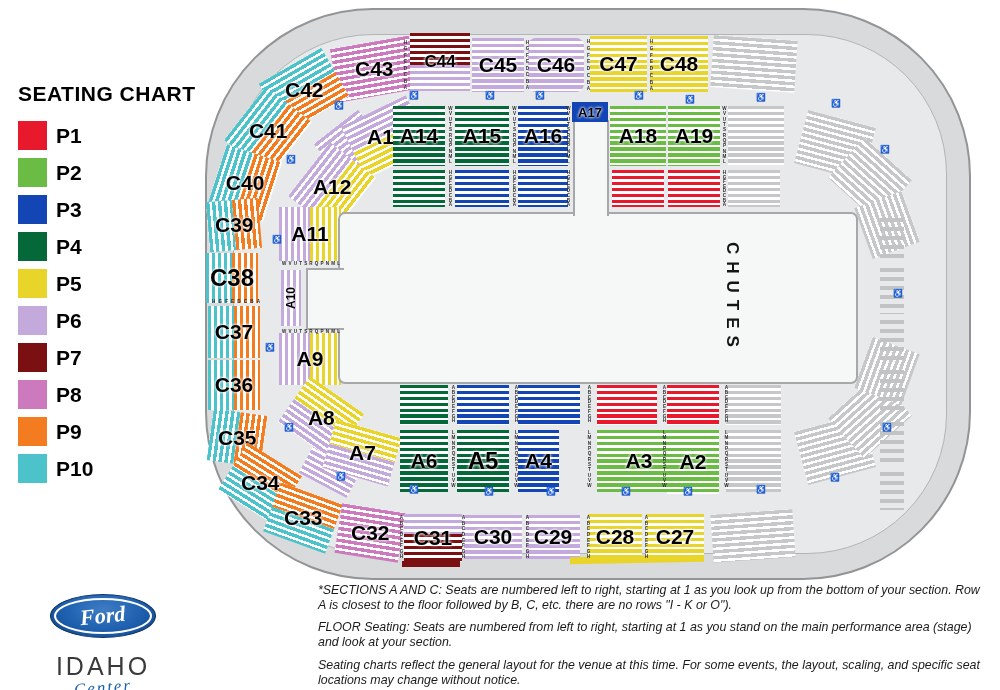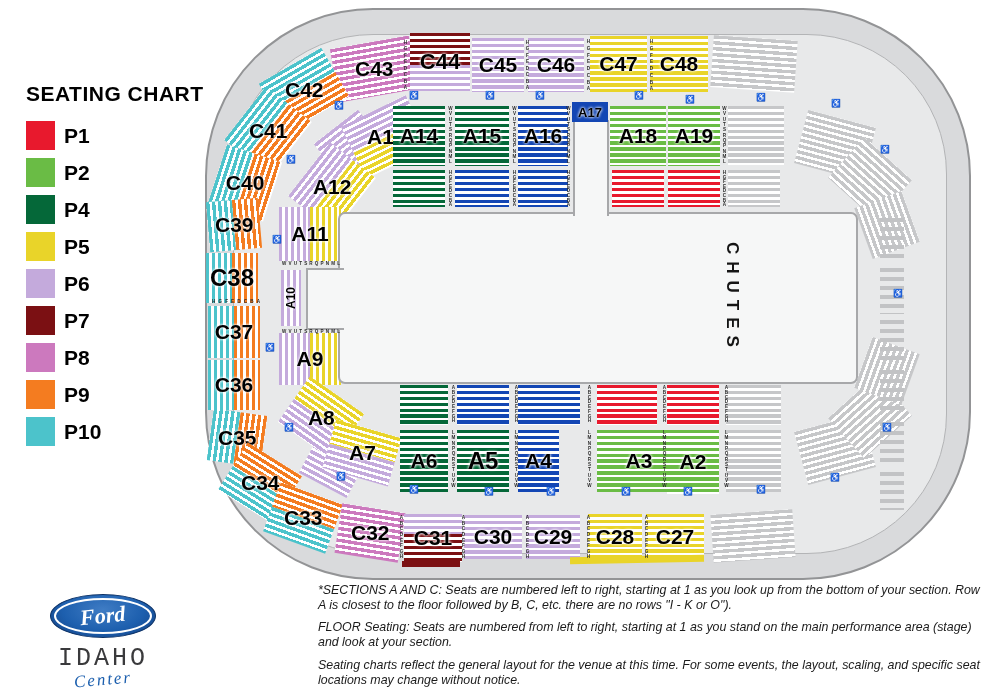--- a/index.html
+++ b/index.html
@@ -27,41 +27,41 @@
                  text-shadow:0 0 3px rgba(255,255,255,.95),0 0 3px rgba(255,255,255,.95);}
   .lstrip{position:absolute;z-index:25;color:#2c2c2c;font-size:4.6px;font-weight:bold;
           display:flex;flex-direction:column;justify-content:space-between;align-items:center;
           width:7px;line-height:1;}
   .lstrip.h{flex-direction:row;height:6px;width:auto;}
   .wch{position:absolute;z-index:25;font-size:8px;color:#8f9092;line-height:1;}
   .pen{position:absolute;z-index:15;width:24px;
        background:repeating-linear-gradient(180deg,#c2c3c5 0 4px,rgba(0,0,0,0) 4px 9px);}
 
   
-  #legend{position:absolute;left:26px;top:82px;z-index:40;}
+  #legend{position:absolute;left:18px;top:82px;z-index:40;}
   #legend-title{font-size:21px;font-weight:bold;letter-spacing:.5px;color:#000;margin-bottom:15px;}
   .leg-item{display:flex;align-items:center;margin-bottom:8px;height:29px;}
   .leg-swatch{width:29px;height:29px;margin-right:9px;flex:0 0 29px;}
   .leg-label{font-size:21px;font-weight:bold;color:#000;}
 
   
   #footer{position:absolute;left:318px;top:583px;width:672px;font-style:italic;
           font-size:12.4px;line-height:1.22;color:#1b1b1b;z-index:40;}
   #footer p{margin:0 0 7px 0;}
 
   
   #logo{position:absolute;left:28px;top:594px;width:150px;text-align:center;z-index:40;}
   .ford-oval{width:104px;height:42px;margin:0 auto;border-radius:50%;position:relative;
              background:radial-gradient(ellipse at 50% 35%,#3f7cc4 0%,#1d5fae 55%,#123d7c 100%);
              border:1px solid #0d3266;display:flex;align-items:center;justify-content:center;}
   .ford-oval::before{content:"";position:absolute;left:3px;top:3px;right:3px;bottom:3px;
              border:2px solid #fff;border-radius:50%;}
   .ford-script{font-family:"Liberation Serif",serif;font-style:italic;font-weight:bold;color:#fff;
              font-size:22px;transform:rotate(-6deg);position:relative;}
-  .idaho{font-family:Liberation Mono, monospace;font-size:25px;letter-spacing:3px;color:#3a3a3c;margin-top:6px;}
+  .idaho{font-family:Liberation Sans, sans-serif;font-size:25px;letter-spacing:3px;color:#3a3a3c;margin-top:14px;}
   .center-script{font-family:"Liberation Serif",serif;font-style:italic;color:#1c5fae;font-size:17px;
              transform:rotate(-5deg);letter-spacing:2px;margin-top:-3px;}
 </style>
 </head>
 <body>
 
 <div id="canvas">
 
   <div class="ring-outer"></div>
   <div class="ring-inner"></div>
@@ -83,29 +83,29 @@
       <div class="sec" style="left: 306px; top: 444px; width: 54px; height: 44px; transform: rotate(28deg); background: repeating-linear-gradient(rgb(196, 170, 220) 0px, rgb(196, 170, 220) 3.4px, rgb(255, 255, 255) 3.4px, rgb(255, 255, 255) 5.9px);"></div>
       <div class="sec" style="left: 334px; top: 42px; width: 80px; height: 54px; transform: rotate(-10deg); background: repeating-linear-gradient(rgb(204, 121, 190) 0px, rgb(204, 121, 190) 3.4px, rgb(255, 255, 255) 3.4px, rgb(255, 255, 255) 5.9px);">
         <div class="seclabel">
           <span style="font-size: 21px; transform: rotate(10deg);">C43</span>
         </div>
       </div>
       <div class="sec" style="left: 410px; top: 33px; width: 60px; height: 58px;">
         <div class="half" style="left: 0px; top: 0px; width: 60px; height: 32px; background: repeating-linear-gradient(rgb(123, 16, 19) 0px, rgb(123, 16, 19) 3.4px, rgb(255, 255, 255) 3.4px, rgb(255, 255, 255) 5.9px);"></div>
         <div class="half" style="left: 0px; top: 32px; width: 60px; height: 26px; background: repeating-linear-gradient(rgb(196, 170, 220) 0px, rgb(196, 170, 220) 3.4px, rgb(255, 255, 255) 3.4px, rgb(255, 255, 255) 5.9px);"></div>
         <div class="seclabel">
-          <span style="font-size: 22px;">C44</span>
+          <span style="font-size: 17px;">C44</span>
         </div>
       </div>
       <div class="sec" style="left: 472px; top: 38px; width: 52px; height: 54px; background: repeating-linear-gradient(rgb(196, 170, 220) 0px, rgb(196, 170, 220) 3.4px, rgb(255, 255, 255) 3.4px, rgb(255, 255, 255) 5.9px);">
         <div class="seclabel">
           <span style="font-size: 21px;">C45</span>
         </div>
       </div>
-      <div class="sec" style="left: 528px; top: 38px; width: 56px; height: 54px; background: repeating-linear-gradient(rgb(196, 170, 220) 0px, rgb(196, 170, 220) 3.4px, rgb(255, 255, 255) 3.4px, rgb(255, 255, 255) 5.9px);">
+      <div class="sec" style="left: 528px; top: 38px; width: 56px; height: 54px; background: repeating-linear-gradient(rgb(196, 170, 220) 0px, rgb(196, 170, 220) 3.4px, rgb(255, 255, 255) 3.4px, rgb(255, 255, 255) 5.9px); border-radius: 8px;">
         <div class="seclabel">
           <span style="font-size: 21px;">C46</span>
         </div>
       </div>
       <div class="sec" style="left: 590px; top: 36px; width: 57px; height: 56px; background: repeating-linear-gradient(rgb(233, 212, 41) 0px, rgb(233, 212, 41) 3.4px, rgb(255, 255, 255) 3.4px, rgb(255, 255, 255) 5.9px);">
         <div class="seclabel">
           <span style="font-size: 21px;">C47</span>
         </div>
       </div>
       <div class="sec" style="left: 650px; top: 36px; width: 58px; height: 56px; background: repeating-linear-gradient(rgb(233, 212, 41) 0px, rgb(233, 212, 41) 3.4px, rgb(255, 255, 255) 3.4px, rgb(255, 255, 255) 5.9px);">
@@ -703,20 +703,24 @@
     <div id="legend-items">
         <div class="leg-item">
           <div class="leg-swatch" style="background: rgb(232, 25, 45);"></div>
           <span class="leg-label">P1</span>
         </div>
         <div class="leg-item">
           <div class="leg-swatch" style="background: rgb(106, 188, 69);"></div>
           <span class="leg-label">P2</span>
         </div>
         <div class="leg-item">
+          <div class="leg-swatch" style="background: rgb(19, 70, 180);"></div>
+          <span class="leg-label">P3</span>
+        </div>
+        <div class="leg-item">
           <div class="leg-swatch" style="background: rgb(5, 104, 57);"></div>
           <span class="leg-label">P4</span>
         </div>
         <div class="leg-item">
           <div class="leg-swatch" style="background: rgb(233, 212, 41);"></div>
           <span class="leg-label">P5</span>
         </div>
         <div class="leg-item">
           <div class="leg-swatch" style="background: rgb(196, 170, 220);"></div>
           <span class="leg-label">P6</span>

